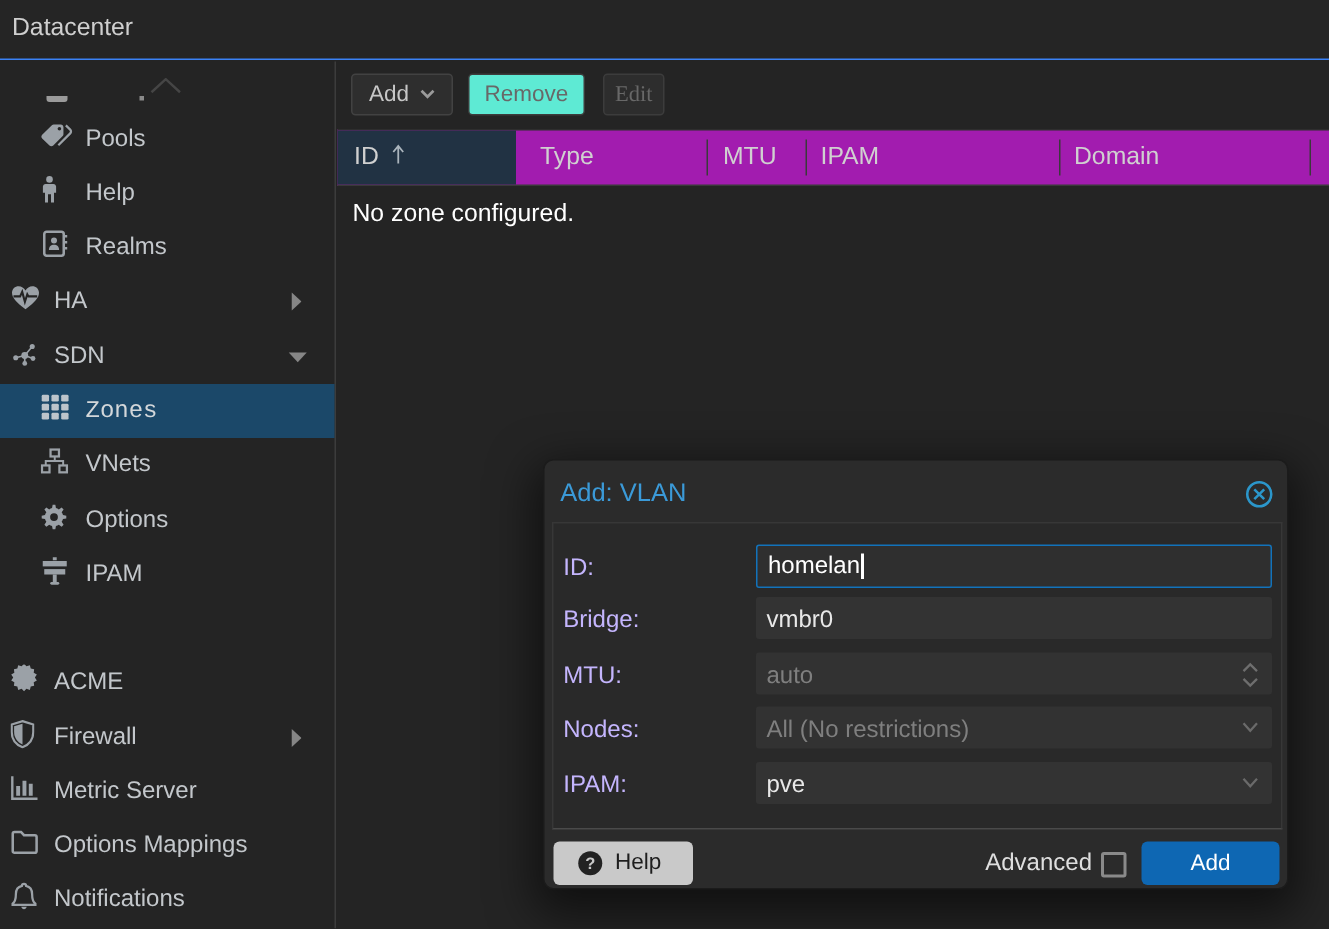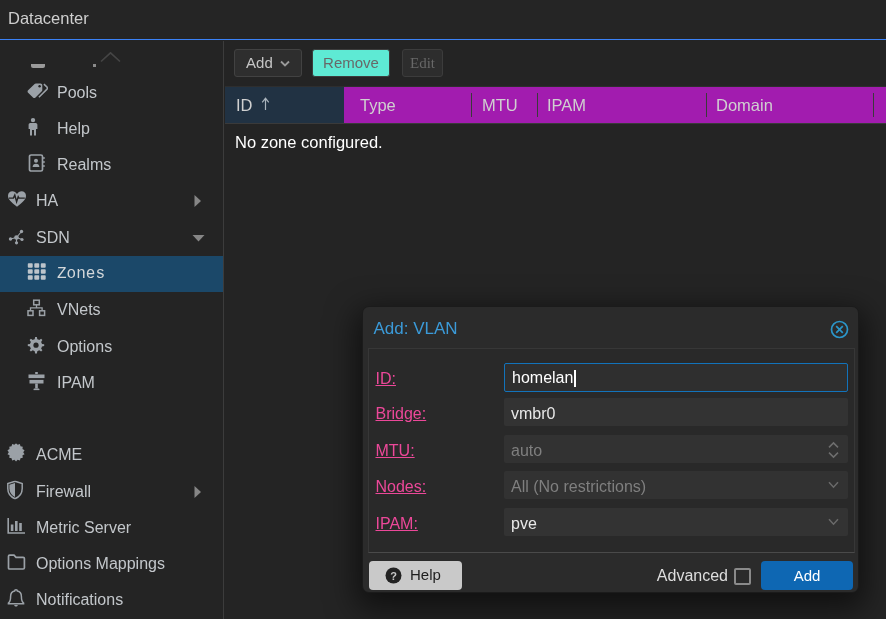--- a/index.html
+++ b/index.html
@@ -43,21 +43,21 @@
   #nozone { left:10px; top:92px; font-size:16.5px; color:#ffffff; }
   
   #dlg { left:362px; top:306px; width:497px; height:287px; background:#2b2b2b;
     border-radius:7px; border:1px solid #1b1b1b;
     box-shadow:0 10px 30px 6px rgba(0,0,0,0.55); }
   #dlg-title { position:absolute; left:10.5px; top:12px; font-size:17px; color:#3b9ad8; }
   #dlg-body { position:absolute; left:5px; top:41px; width:487px; height:205px;
     background:#292929; border:1px solid #373737; border-bottom:1px solid #4a4a4a; }
   .frow { position:absolute; left:0; width:487px; height:28px; }
   .flabel { position:absolute; left:6.5px; top:calc(50% + 2px); transform:translateY(-50%);
-    font-size:16px; color:#ec4899;text-decoration:underline; }
+    font-size:16px; color:#c4b5fd; }
   .field { position:absolute; left:135px; top:0; width:344px; height:28px;
     border-radius:2px; font-size:16px; line-height:31px; padding-left:7px; }
   .field.norm { background:#333333; color:#e8e8e8; }
   .field.dis  { background:#323232; color:#7f7f7f; }
   .field.focus{ background:#2f2f2f; color:#ffffff; border:1px solid #1273bb;
     line-height:27px; height:29px; }
   #dlg-footer { position:absolute; left:5px; top:246px; width:487px; height:36px; }
   #btn-help { position:absolute; left:1px; top:8px; width:93px; height:29px;
     background:#c9c9c9; border-radius:4px; color:#1e1e1e; font-size:15px; }
   #adv-label { position:absolute; right:127px; top:14px; font-size:16px; color:#dedede; }

